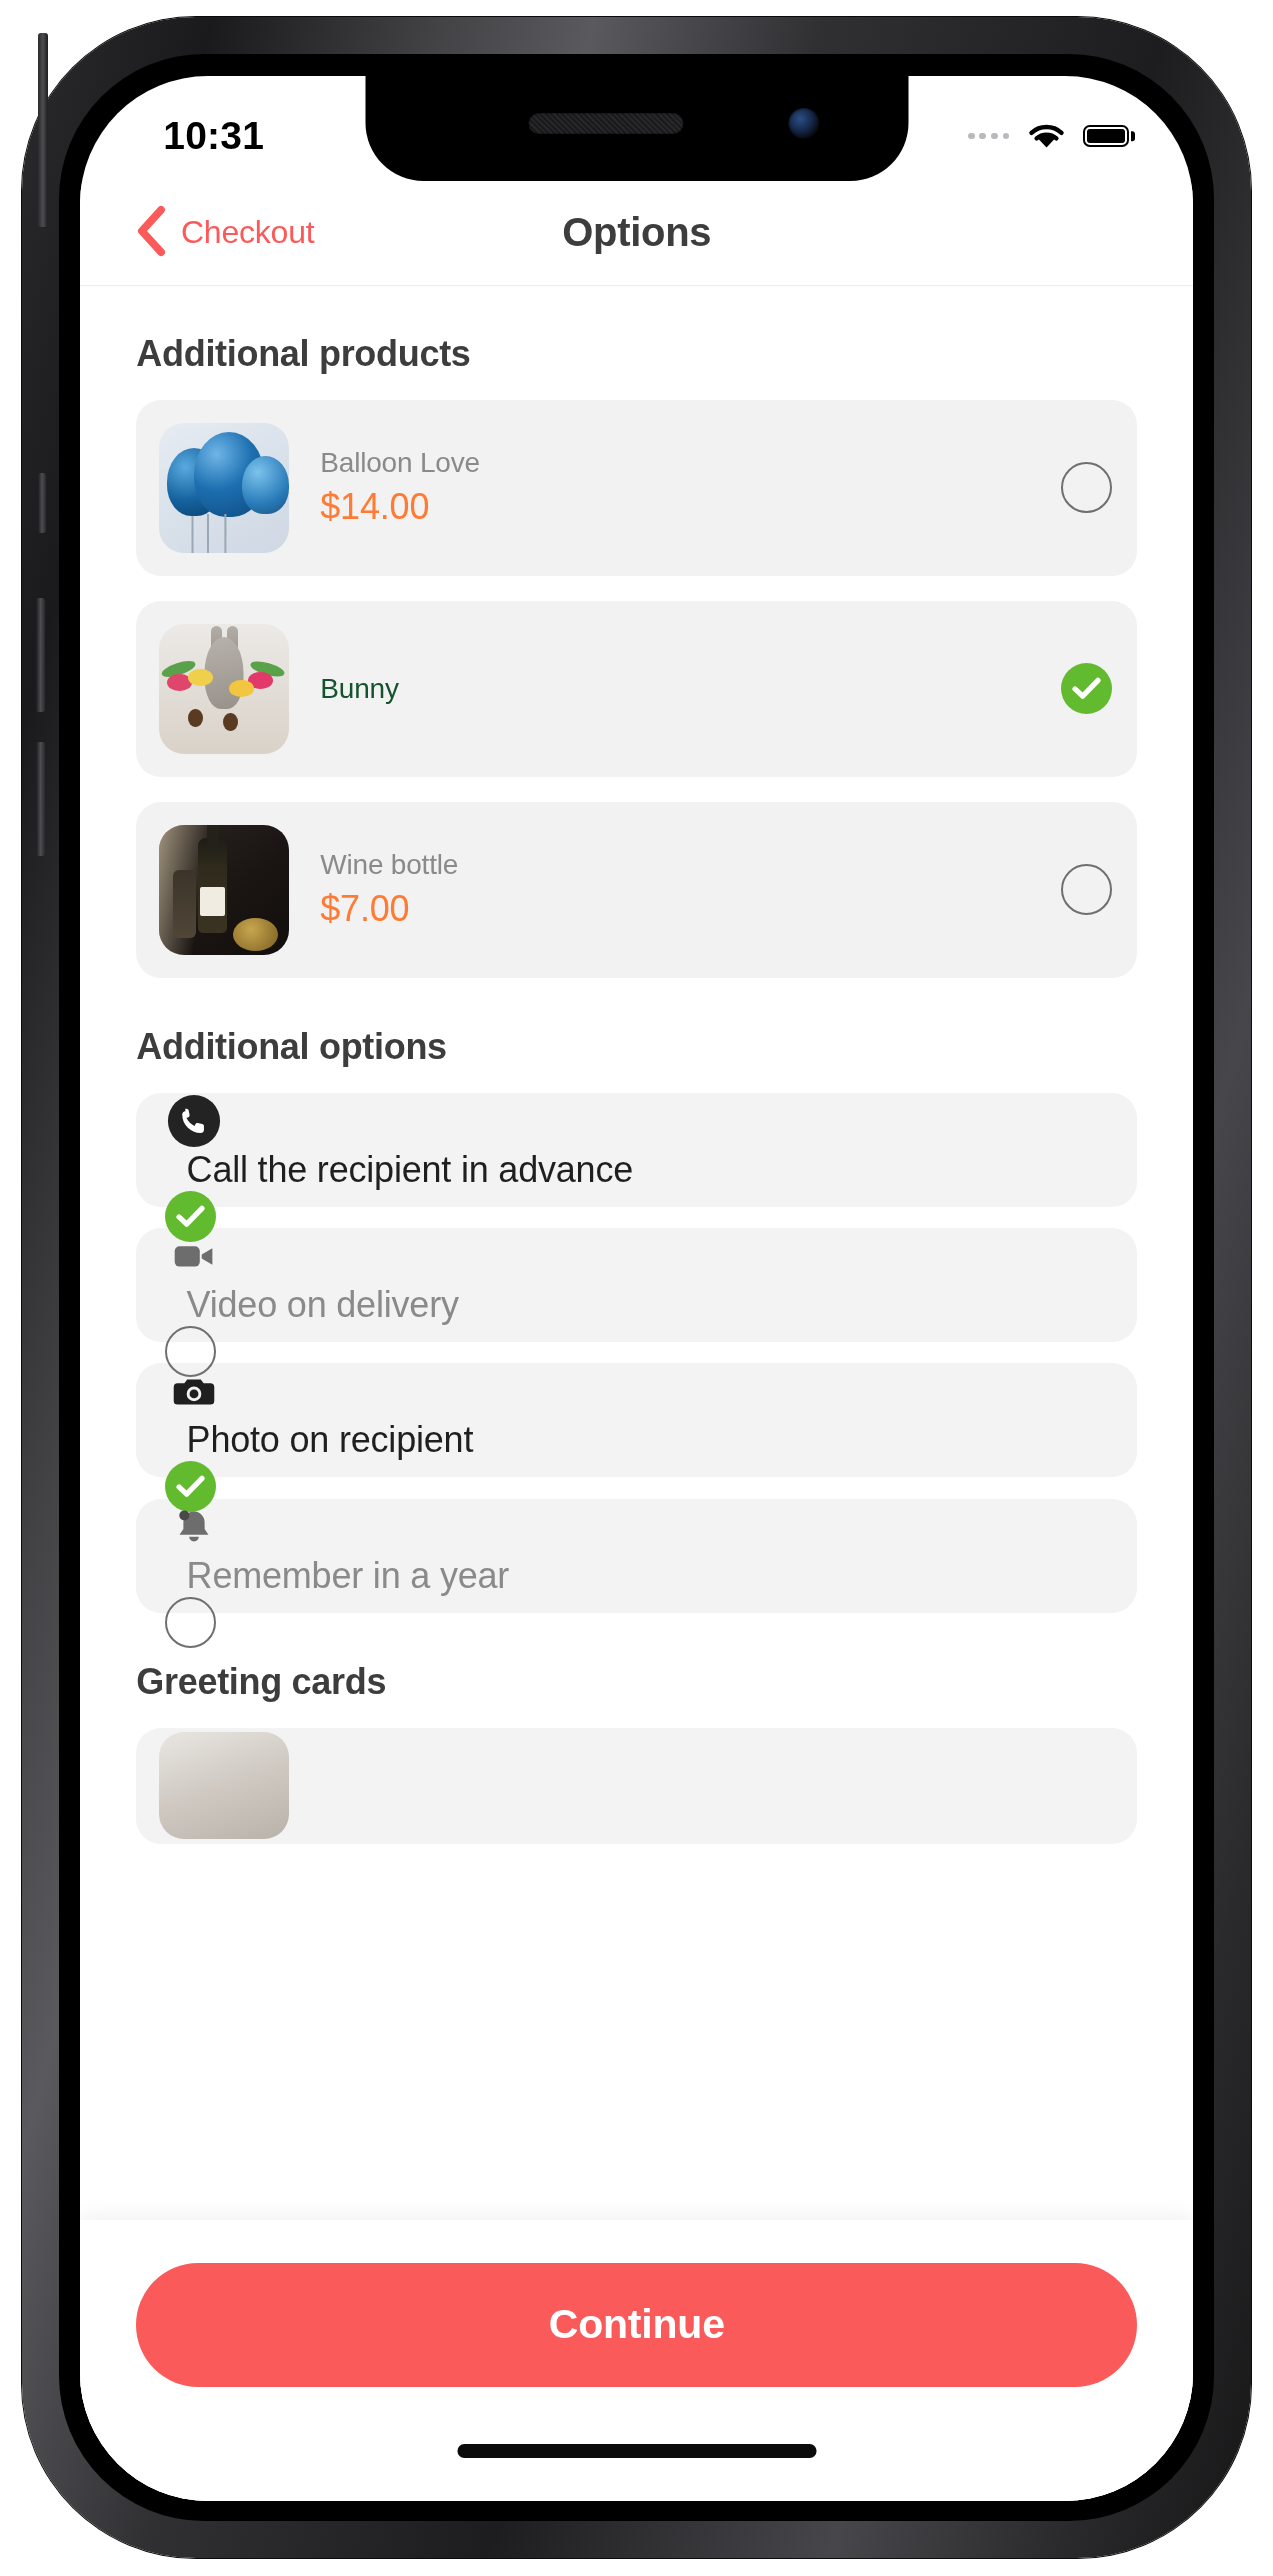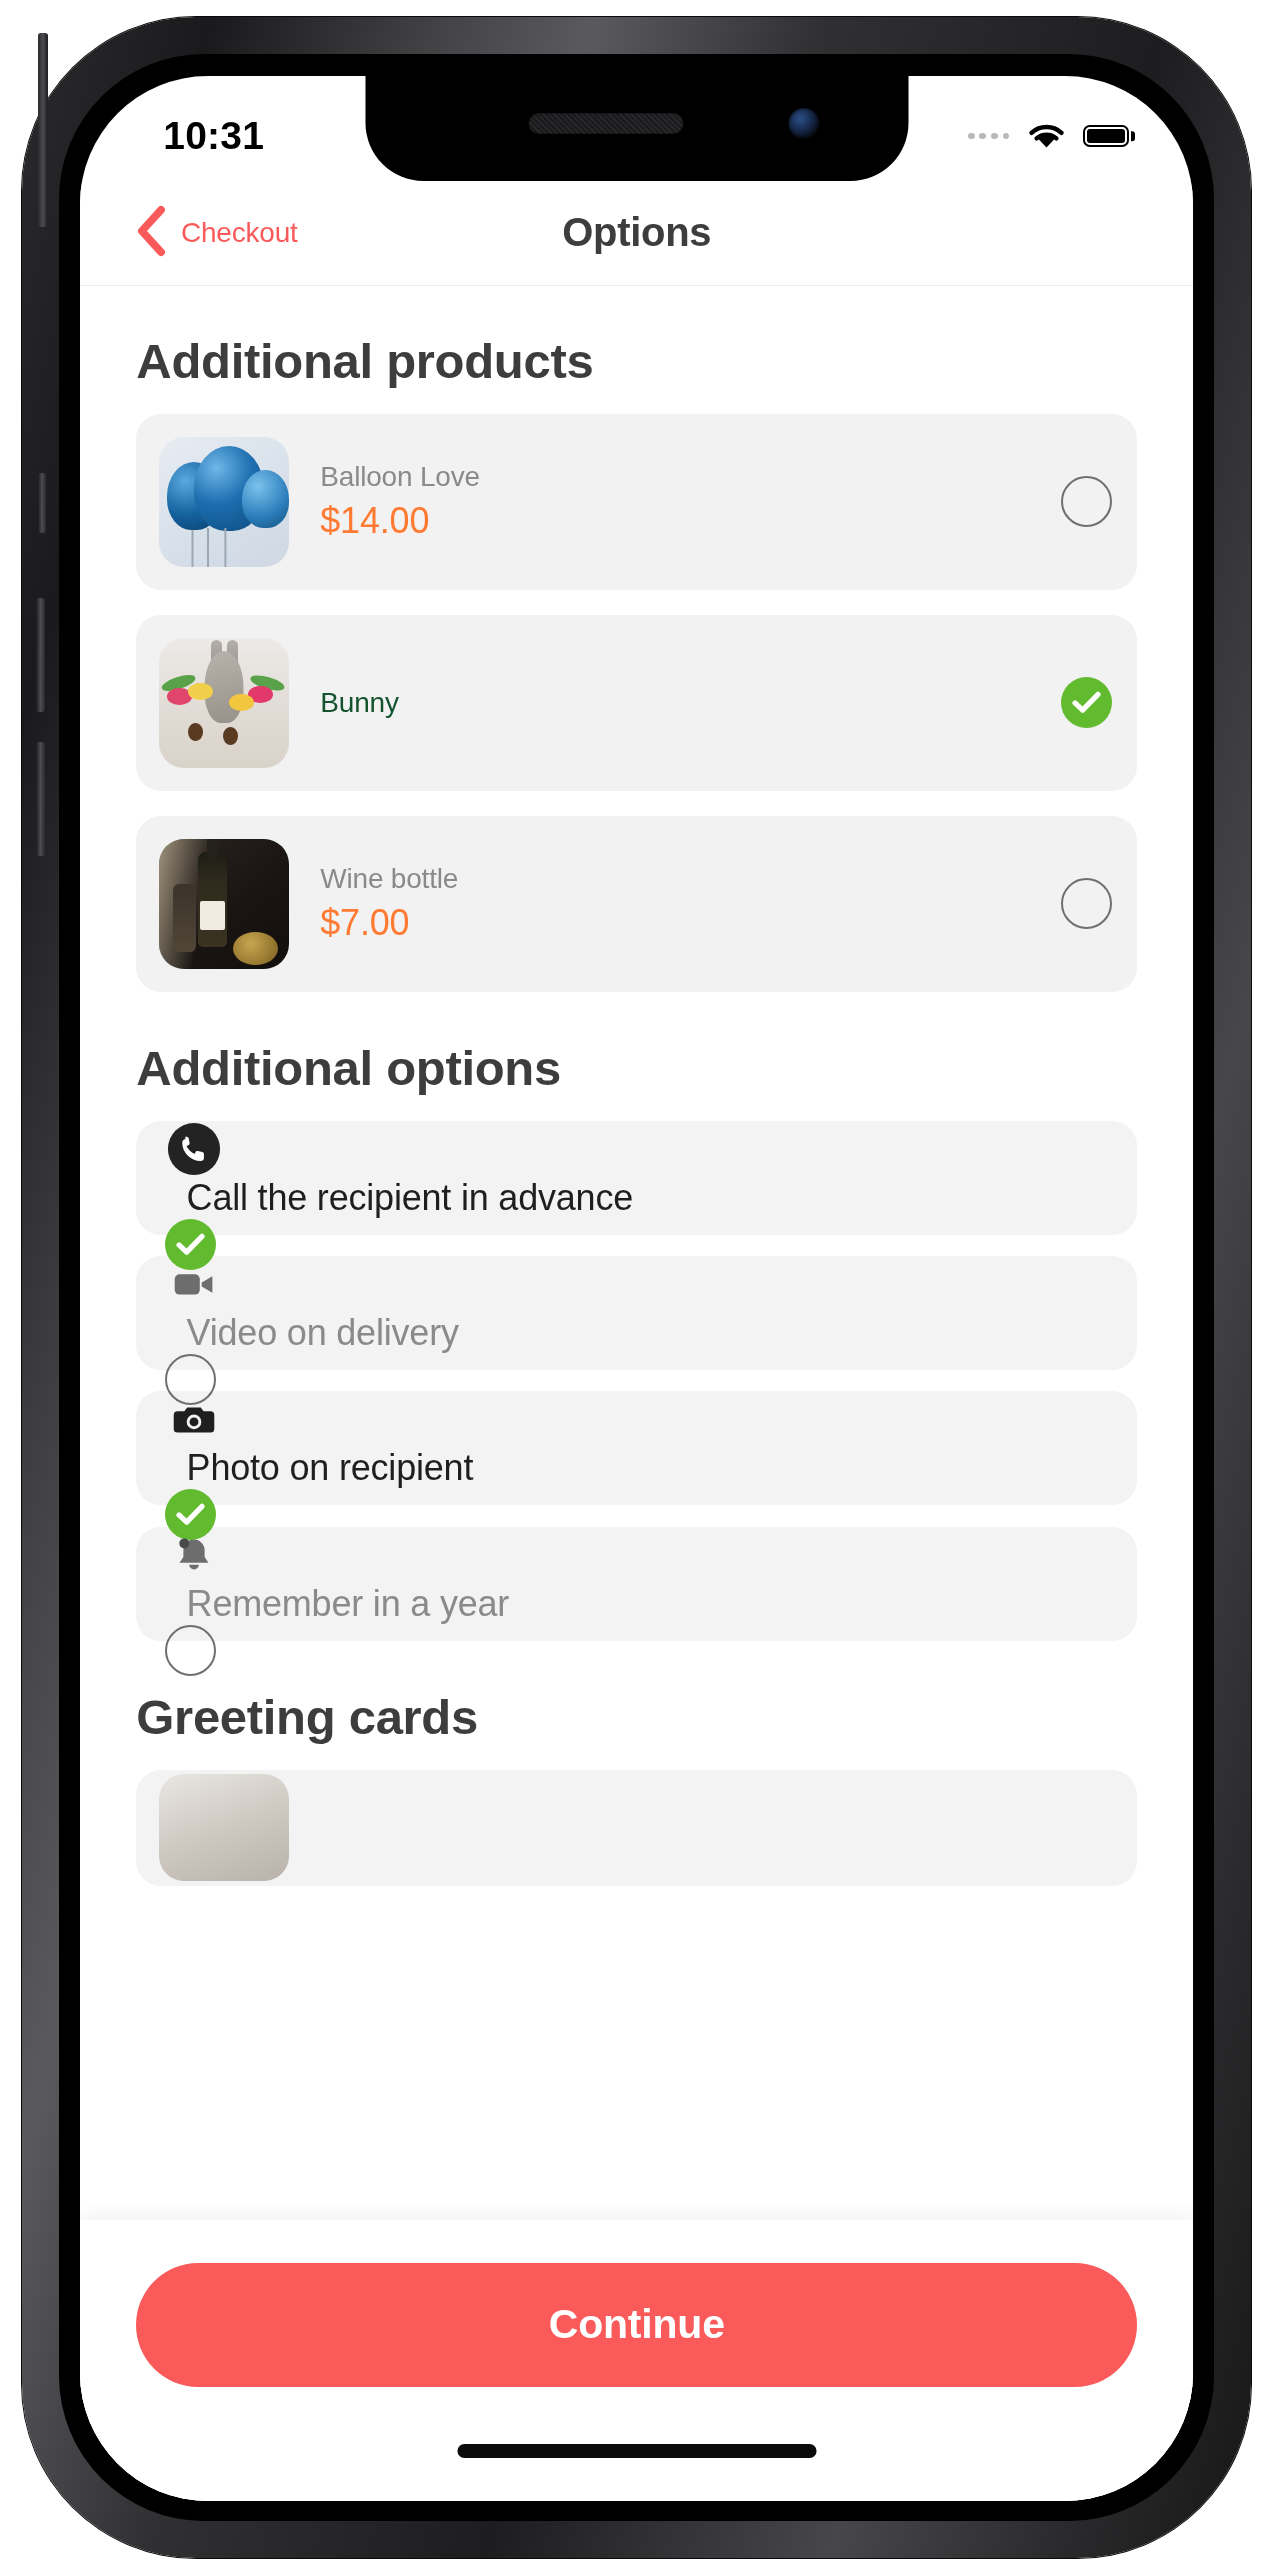--- a/index.html
+++ b/index.html
@@ -90,33 +90,33 @@
   
   #nav-bar{
     position:absolute; left:0; top:105px; width:100%; height:105px;
     display:flex; align-items:center; z-index:30; background:#fff;
     border-bottom:1px solid #ececec;
   }
   #back-button{
     position:absolute; left:54px; display:flex; align-items:center; gap:13.6px; cursor:pointer;
   }
   #back-chevron{ display:block; }
-  #back-label{ font-size:28px; color:#FB5A5A; font-weight:400; letter-spacing:-0.2px; }
+  #back-label{ font-size:32px; color:#FB5A5A; font-weight:400; letter-spacing:-0.2px; }
   #nav-title{
     width:100%; text-align:center; font-size:40px; font-weight:700; color:#3d3d3d;
     letter-spacing:-0.3px;
   }
 
   
   #content{
     position:absolute; left:0; top:209px; width:100%; bottom:0;
     background:#fff; overflow:hidden;
   }
   .section-title{
-    font-size:49px; font-weight:700; color:#3d3d3d;
+    font-size:36px; font-weight:700; color:#3d3d3d;
     margin:48px 0 25px 56px; letter-spacing:-0.3px;
   }
 
   
   .product-card{
     margin:0 56px 25px 56px; height:176px; border-radius:25px;
     background:#F2F2F2; display:flex; align-items:center; padding:0 25px 0 23px;
     cursor:pointer;
   }
   .product-thumb{

